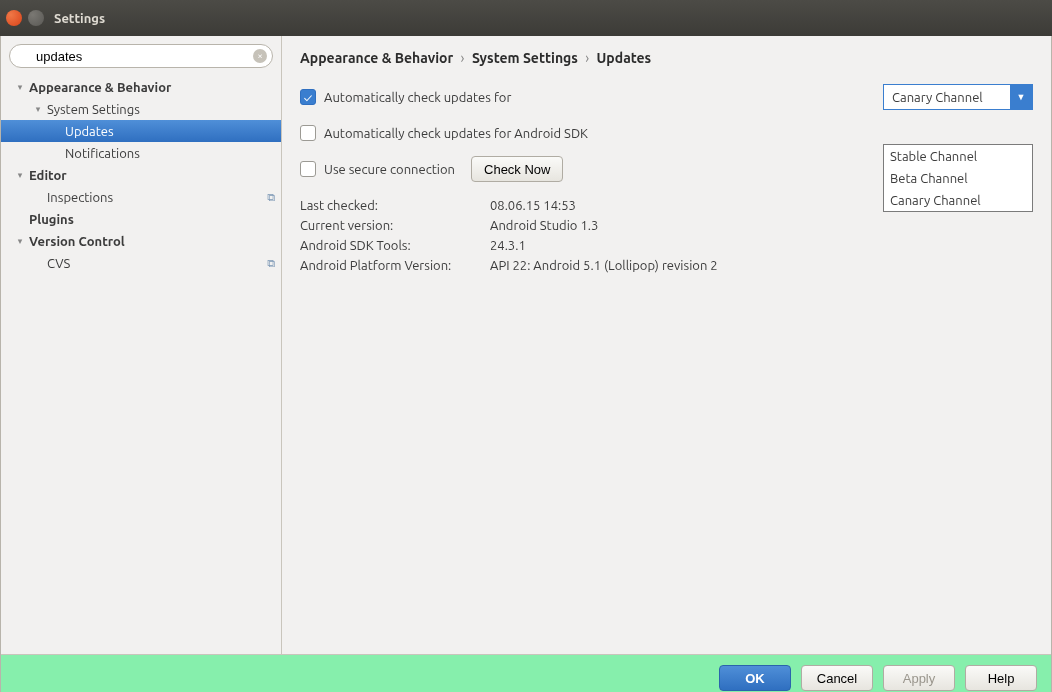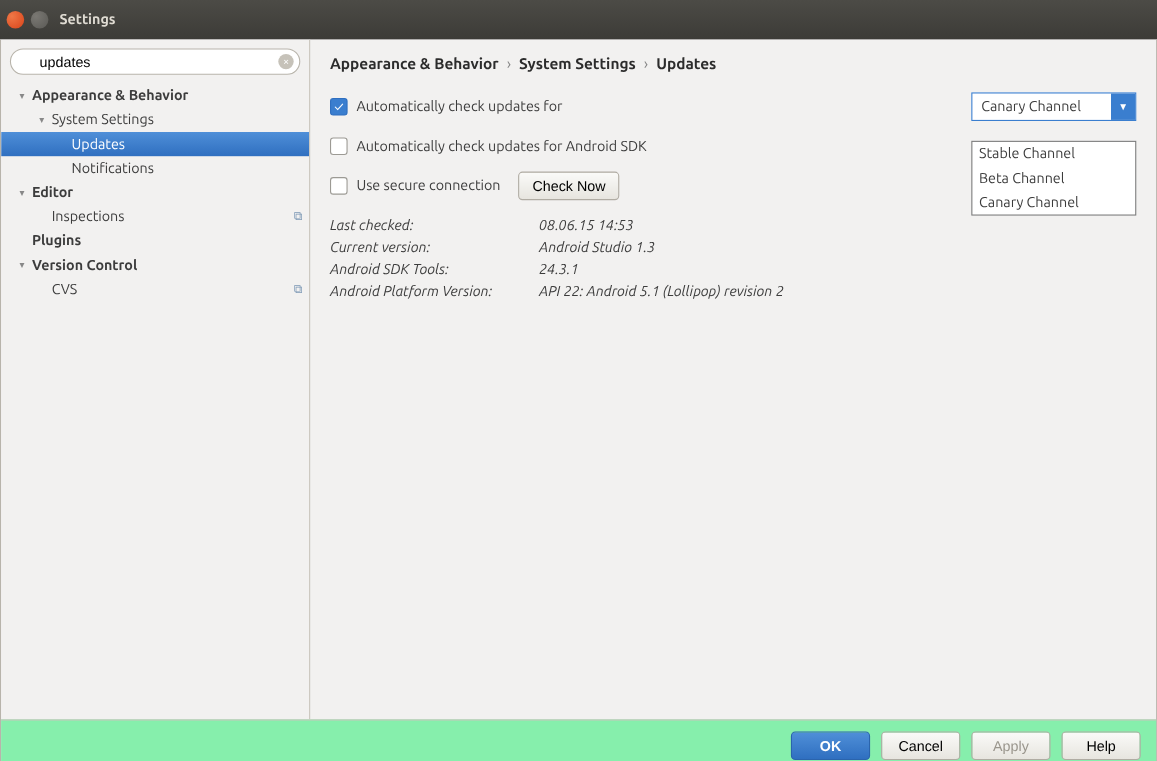--- a/index.html
+++ b/index.html
@@ -135,21 +135,21 @@
   position: relative;
 }
 .combo .arrow {
   width: 22px; height: 100%; background: #3a7ecf;
   display:flex; align-items:center; justify-content:center;
   color:#fff; margin-left:auto; font-size:9px;
 }
 .dropdown {
   position: absolute;
   right: 18px;
-  top: 92px;
+  top: 108px;
   width: 150px;
   border: 1px solid #7b7b7b;
   background: #fff;
   z-index: 10;
 }
 .dropdown .opt {
   padding: 2px 6px;
   line-height: 18px;
 }
 .dropdown .opt.hl { background: #2f6fc0; color: #fff; }
@@ -165,21 +165,20 @@
 }
 .btn.primary {
   background: linear-gradient(#4f8fd8, #2f6fc0);
   border-color: #2b64ac;
   color: #fff;
   font-weight: bold;
 }
 .btn.disabled { color: #9a968d; }
 .info-table {
   margin-top: 6px;
-  font-style: italic;
 }
 .info-table .irow { display:flex; margin-bottom: 6px; }
 .info-table .k { width: 190px; }
 .footer {
   border-top: 1px solid #c9c5bc;
   padding: 10px 14px;
   display: flex;
   justify-content: flex-end;
   gap: 10px;
   background: #86efac;

